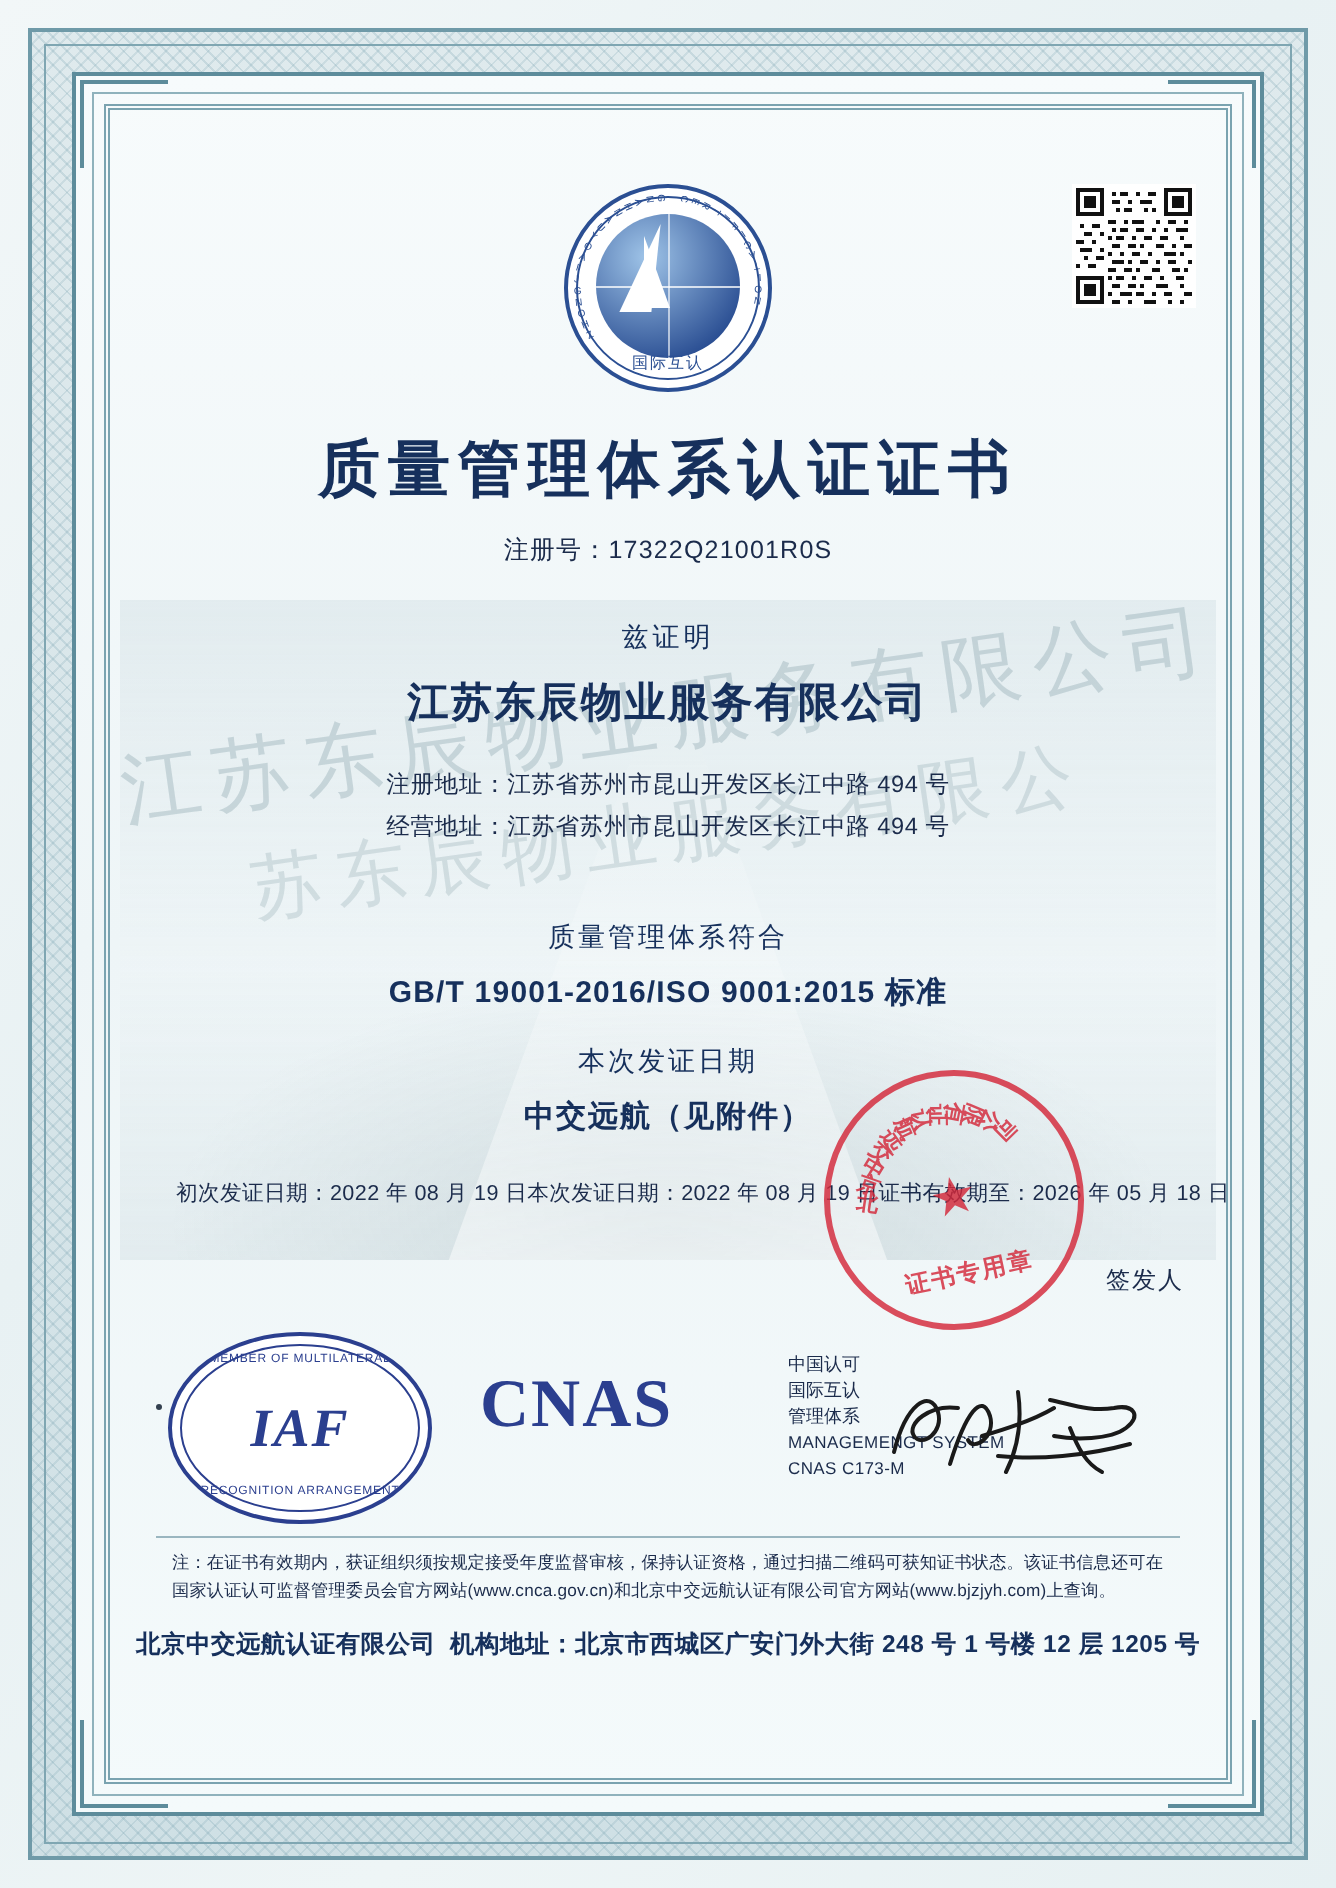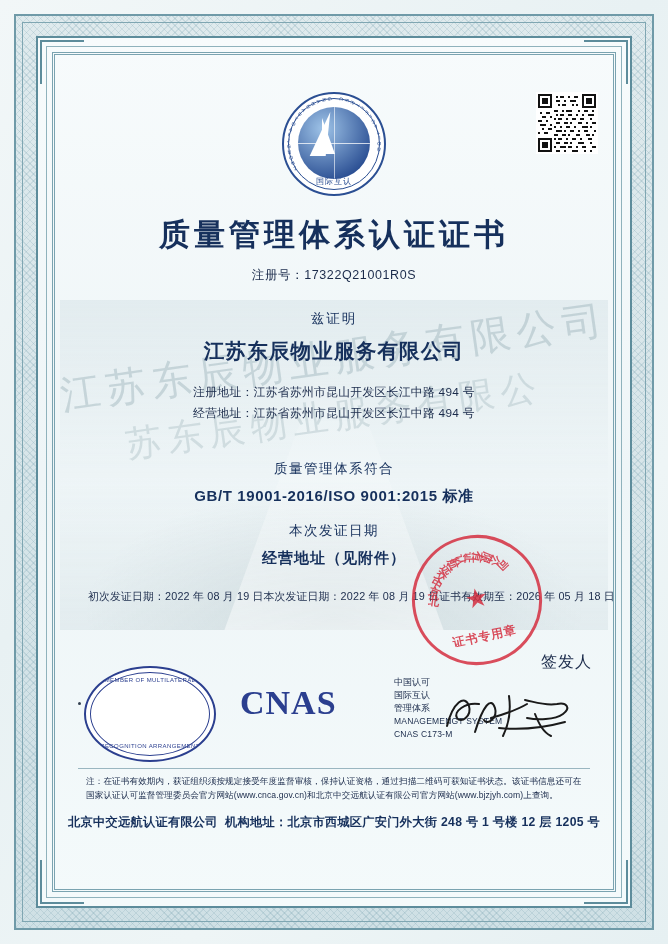--- a/index.html
+++ b/index.html
@@ -317,24 +317,23 @@
     display: flex;
     justify-content: space-between;
     letter-spacing: .2px;
   }
   .dates span { white-space: nowrap; }
 
   .signer {
     position: absolute;
     right: 14px;
     top: 570px;
-    font-size: 16px;
+    font-size: 12px;
     color: #1b2b4b;
     letter-spacing: 1px;
-    margin-top: 20px;
   }
 
   
   .seal {
     position: absolute;
     right: 64px;
     top: 473px;
     width: 124px; height: 124px;
     border-radius: 50%;
     border: 3px solid #d4283a;
@@ -669,21 +668,21 @@
     <div class="company">江苏东辰物业服务有限公司</div>
 
     <div class="info-lines">
       <div>注册地址：江苏省苏州市昆山开发区长江中路 494 号</div>
       <div>经营地址：江苏省苏州市昆山开发区长江中路 494 号</div>
     </div>
 
     <div class="conform">质量管理体系符合</div>
     <div class="standard">GB/T 19001-2016/ISO 9001:2015 标准</div>
     <div class="scope-label">本次发证日期</div>
-    <div class="scope-value">经营地址（见附件）</div>
+    <div class="scope-value">中交远航（见附件）</div>
 
     <div class="dates">
       <span>初次发证日期：2022 年 08 月 19 日</span>
       <span>本次发证日期：2022 年 08 月 19 日</span>
       <span>证书有效期至：2026 年 05 月 18 日</span>
     </div>
 
     <div class="signer">签发人</div>
 
     <div class="seal">
@@ -703,20 +702,21 @@
         </div>
       <div class="seal-star">★</div>
       <div class="seal-bottom">证书专用章</div>
     </div>
 
     <div class="dot-left"></div>
 
     <div class="marks">
       <div class="iaf">
         <div class="iaf-top">MEMBER OF MULTILATERAL</div>
+        <div class="iaf-text">IAF</div>
         <div class="iaf-bottom">RECOGNITION ARRANGEMENT</div>
       </div>
 
       <div class="cnas">CNAS</div>
       <div class="cnas-sub">
         <div>中国认可</div>
         <div>国际互认</div>
         <div>管理体系</div>
         <div class="en">MANAGEMENGT SYSTEM</div>
         <div class="en">CNAS C173-M</div>

